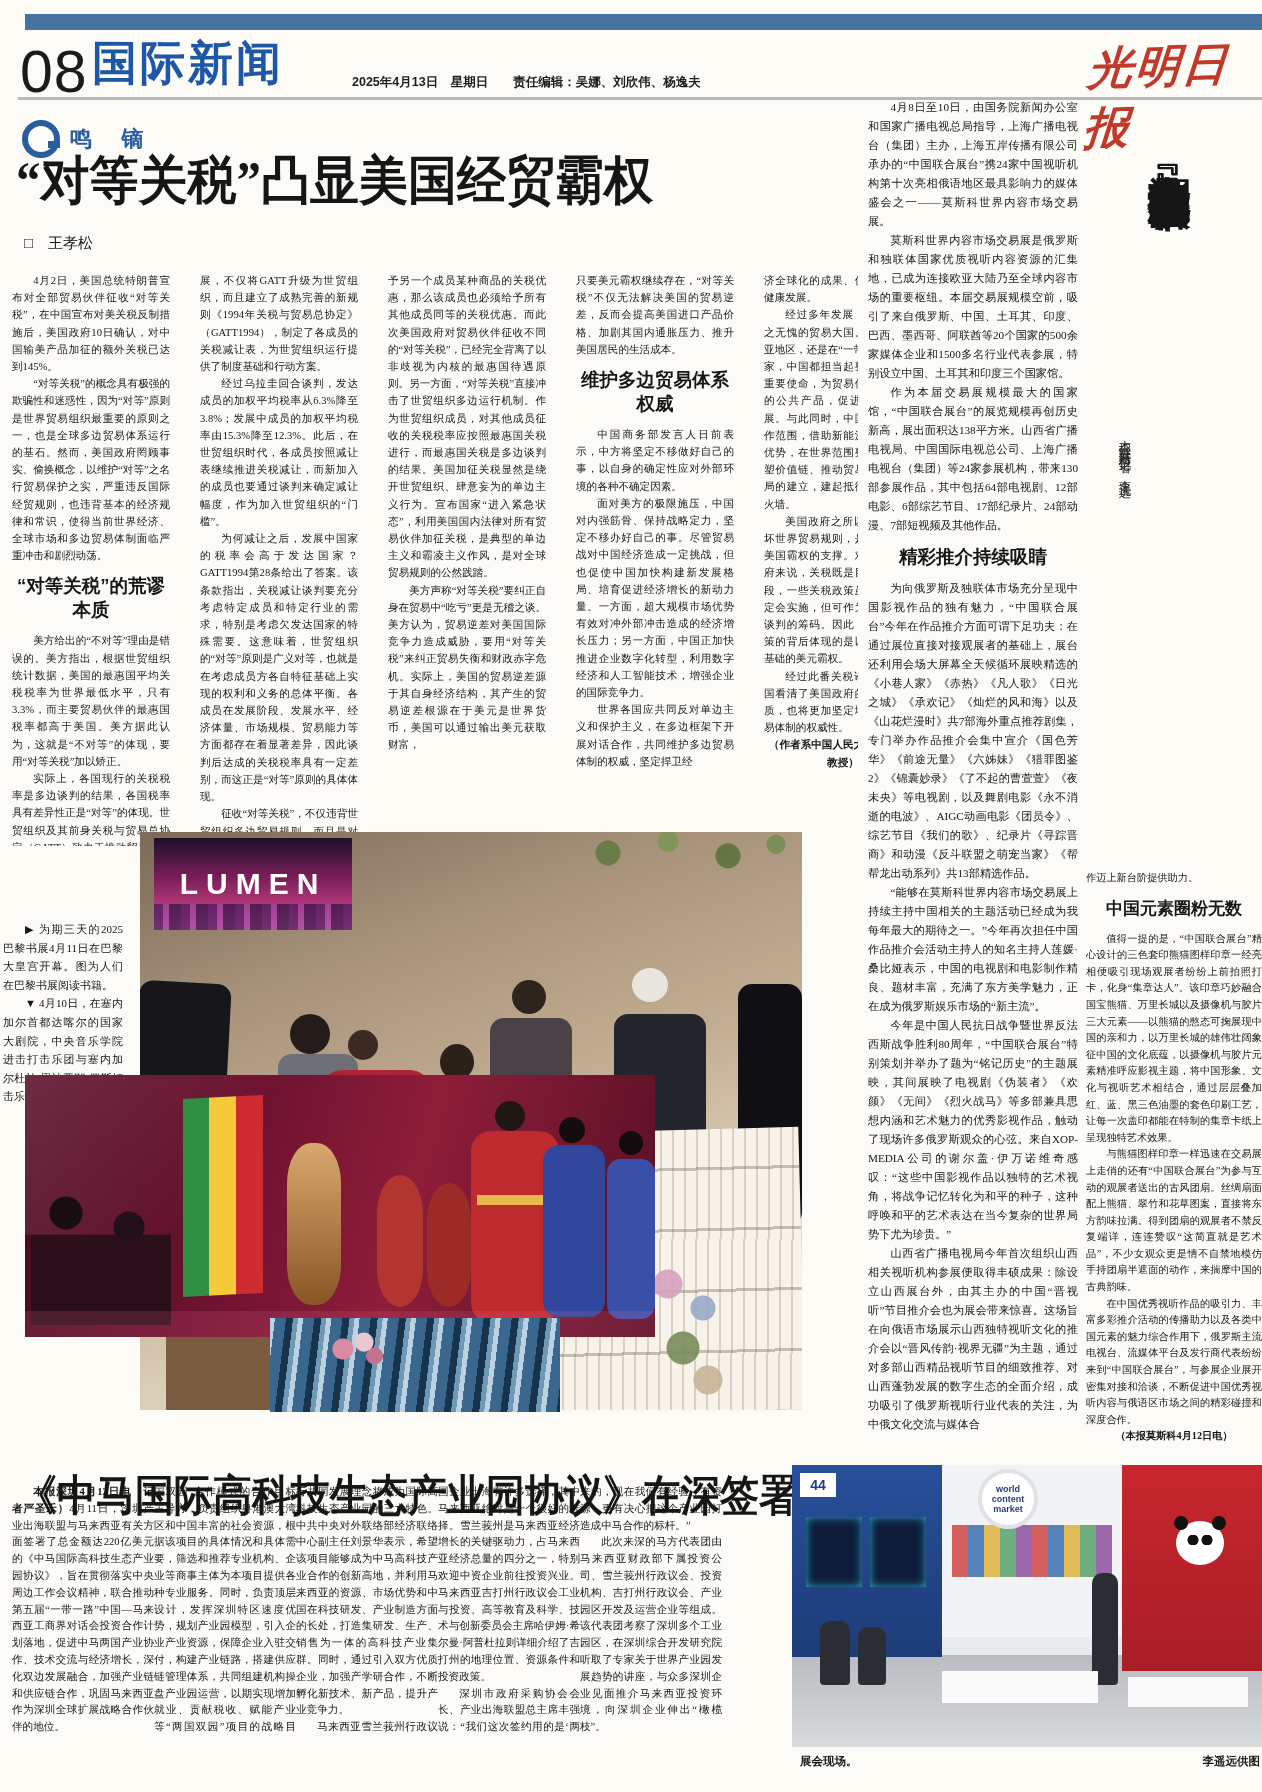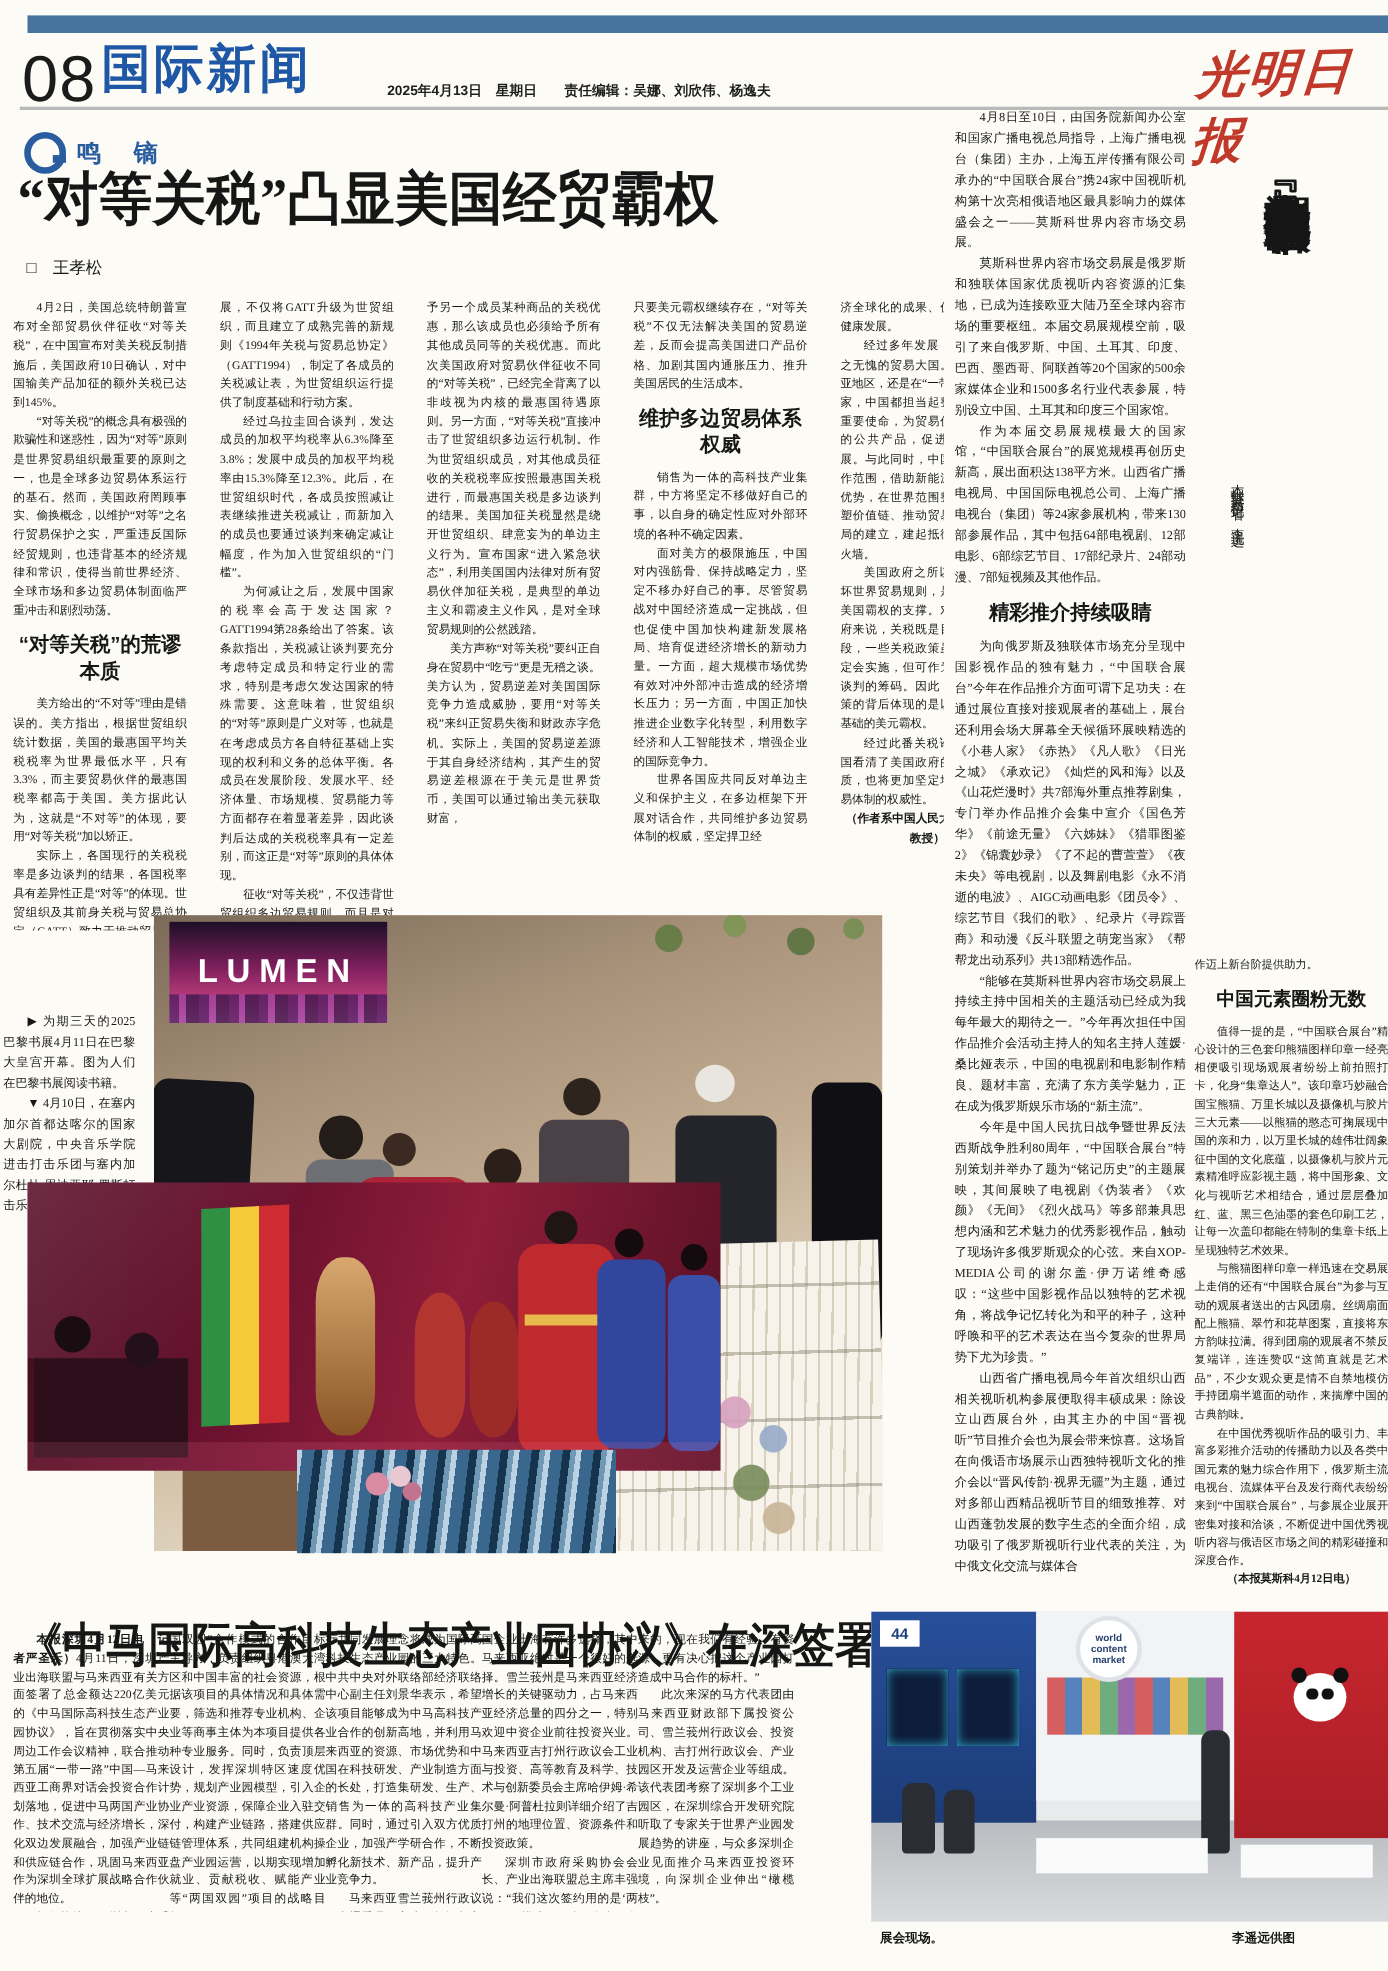--- a/index.html
+++ b/index.html
@@ -104,21 +104,21 @@
   #photoD .redwall{position:absolute;left:330px;top:0;width:140px;height:206px;background:linear-gradient(#c8262e,#a91e26)}
   #photoD .panda{position:absolute;left:384px;top:56px;width:48px;height:44px;border-radius:50%;background:#fff}
   #photoD .panda::before,#photoD .panda::after{content:"";position:absolute;width:14px;height:14px;border-radius:50%;background:#111;top:-5px}
   #photoD .panda::before{left:-2px}#photoD .panda::after{right:-2px}
   #photoD .pandaeyes{position:absolute;left:394px;top:70px;width:28px;height:10px;
     background:radial-gradient(circle at 25% 50%,#111 0 5px,transparent 6px),radial-gradient(circle at 75% 50%,#111 0 5px,transparent 6px)}
   #photoD .ppl{position:absolute;background:#2a2d33;border-radius:10px 10px 4px 4px}
   #photoD .table{position:absolute;background:#fafafa}
   
   #expo-cap-l{left:800px;top:1754px;font-size:11.5px;font-weight:bold}
-  #expo-cap-r{left:1120px;top:1754px;width:140px;text-align:left;font-size:11.5px;font-weight:bold}
+  #expo-cap-r{left:1120px;top:1754px;width:140px;text-align:right;font-size:11.5px;font-weight:bold}
 </style>
 </head>
 <body>
 
 <div id="topbar" class="abs"></div>
 <div id="pageno" class="abs">08</div>
 <div id="section" class="abs">国际新闻</div>
 <div id="dateline" class="abs">2025年4月13日　星期日　　责任编辑：吴娜、刘欣伟、杨逸夫</div>
 <div id="masthead" class="abs">光明日报</div>
 <div id="hrule" class="abs"></div>
@@ -143,21 +143,21 @@
       <div class="para">为何减让之后，发展中国家的税率会高于发达国家？GATT1994第28条给出了答案。该条款指出，关税减让谈判要充分考虑特定成员和特定行业的需求，特别是考虑欠发达国家的特殊需要。这意味着，世贸组织的“对等”原则是广义对等，也就是在考虑成员方各自特征基础上实现的权利和义务的总体平衡。各成员在发展阶段、发展水平、经济体量、市场规模、贸易能力等方面都存在着显著差异，因此谈判后达成的关税税率具有一定差别，而这正是“对等”原则的具体体现。</div>
       <div class="para">征收“对等关税”，不仅违背世贸组织多边贸易规则，而且是对多边贸易体系的挑战。一方面，“对等关税”违背了世贸组织最惠国待遇原则。按照规定，一成员给</div>
     </div>
   <div class="lead-col">
       <div class="para noind">予另一个成员某种商品的关税优惠，那么该成员也必须给予所有其他成员同等的关税优惠。而此次美国政府对贸易伙伴征收不同的“对等关税”，已经完全背离了以非歧视为内核的最惠国待遇原则。另一方面，“对等关税”直接冲击了世贸组织多边运行机制。作为世贸组织成员，对其他成员征收的关税税率应按照最惠国关税进行，而最惠国关税是多边谈判的结果。美国加征关税显然是绕开世贸组织、肆意妄为的单边主义行为。宣布国家“进入紧急状态”，利用美国国内法律对所有贸易伙伴加征关税，是典型的单边主义和霸凌主义作风，是对全球贸易规则的公然践踏。</div>
       <div class="para">美方声称“对等关税”要纠正自身在贸易中“吃亏”更是无稽之谈。美方认为，贸易逆差对美国国际竞争力造成威胁，要用“对等关税”来纠正贸易失衡和财政赤字危机。实际上，美国的贸易逆差源于其自身经济结构，其产生的贸易逆差根源在于美元是世界货币，美国可以通过输出美元获取财富，</div>
     </div>
   <div class="lead-col">
       <div class="para noind">只要美元霸权继续存在，“对等关税”不仅无法解决美国的贸易逆差，反而会提高美国进口产品价格、加剧其国内通胀压力、推升美国居民的生活成本。</div>
       <div class="sub">维护多边贸易体系权威</div>
-      <div class="para">销售为一体的高科技产业集群，中方将坚定不移做好自己的事，以自身的确定性应对外部环境的各种不确定因素。</div>
+      <div class="para">中国商务部发言人日前表示，中方将坚定不移做好自己的事，以自身的确定性应对外部环境的各种不确定因素。</div>
       <div class="para">面对美方的极限施压，中国对内强筋骨、保持战略定力，坚定不移办好自己的事。尽管贸易战对中国经济造成一定挑战，但也促使中国加快构建新发展格局、培育促进经济增长的新动力量。一方面，超大规模市场优势有效对冲外部冲击造成的经济增长压力；另一方面，中国正加快推进企业数字化转型，利用数字经济和人工智能技术，增强企业的国际竞争力。</div>
       <div class="para">世界各国应共同反对单边主义和保护主义，在多边框架下开展对话合作，共同维护多边贸易体制的权威，坚定捍卫经</div>
     </div>
   <div class="lead-col">
       <div class="para noind">济全球化的成果、促进全球贸易健康发展。</div>
       <div class="para">经过多年发展，中国已是当之无愧的贸易大国。无论是在东亚地区，还是在“一带一路”共建国家，中国都担当起整条价值链的重要使命，为贸易伙伴提供优质的公共产品，促进各国协同发展。与此同时，中国不断扩展合作范围，借助新能源产业的强大优势，在世界范围整合资源、重塑价值链、推动贸易与投资新格局的建立，建起抵御贸易战的防火墙。</div>
       <div class="para">美国政府之所以肆无忌惮破坏世界贸易规则，是因为背后有美国霸权的支撑。对本届美国政府来说，关税既是目标，又是手段，一些关税政策虽然最终不一定会实施，但可作为同贸易伙伴谈判的筹码。因此，疯狂关税政策的背后体现的是以美元体系为基础的美元霸权。</div>
       <div class="para">经过此番关税讹诈，世界各国看清了美国政府的单边主义本质，也将更加坚定地维护多边贸易体制的权威性。</div>
       <div class="para end">（作者系中国人民大学经济学院教授）</div>
     </div>

